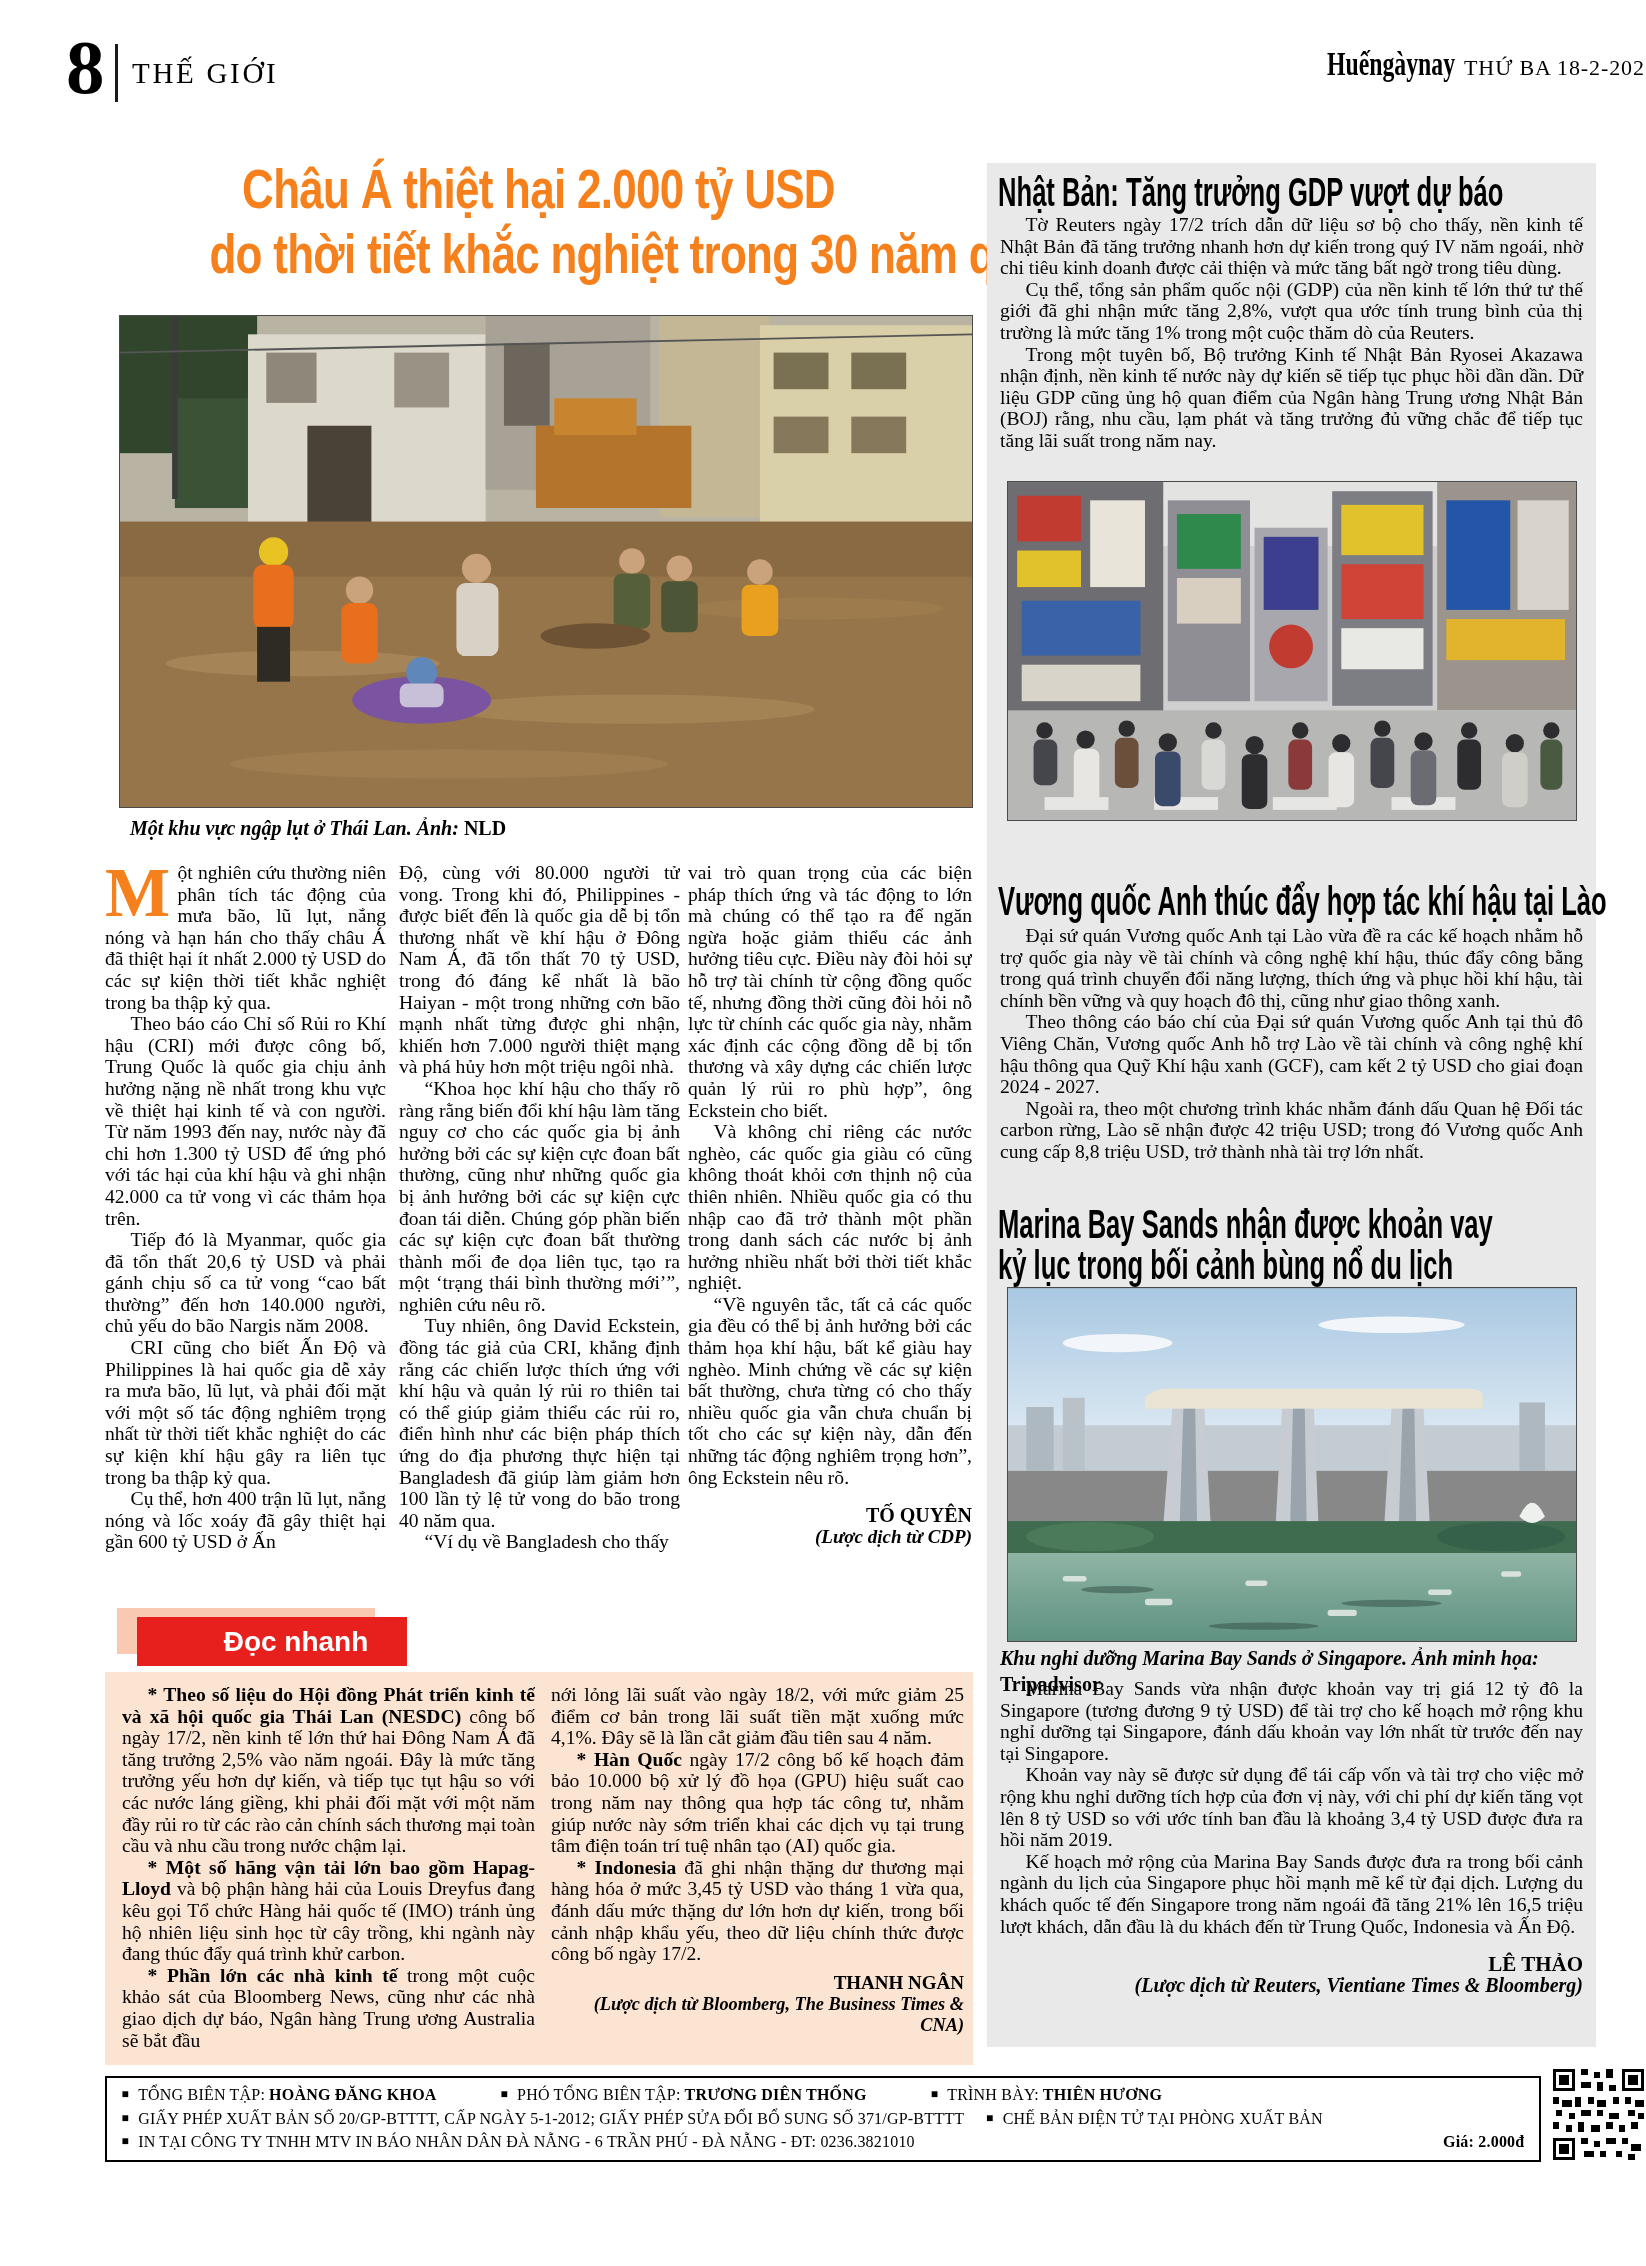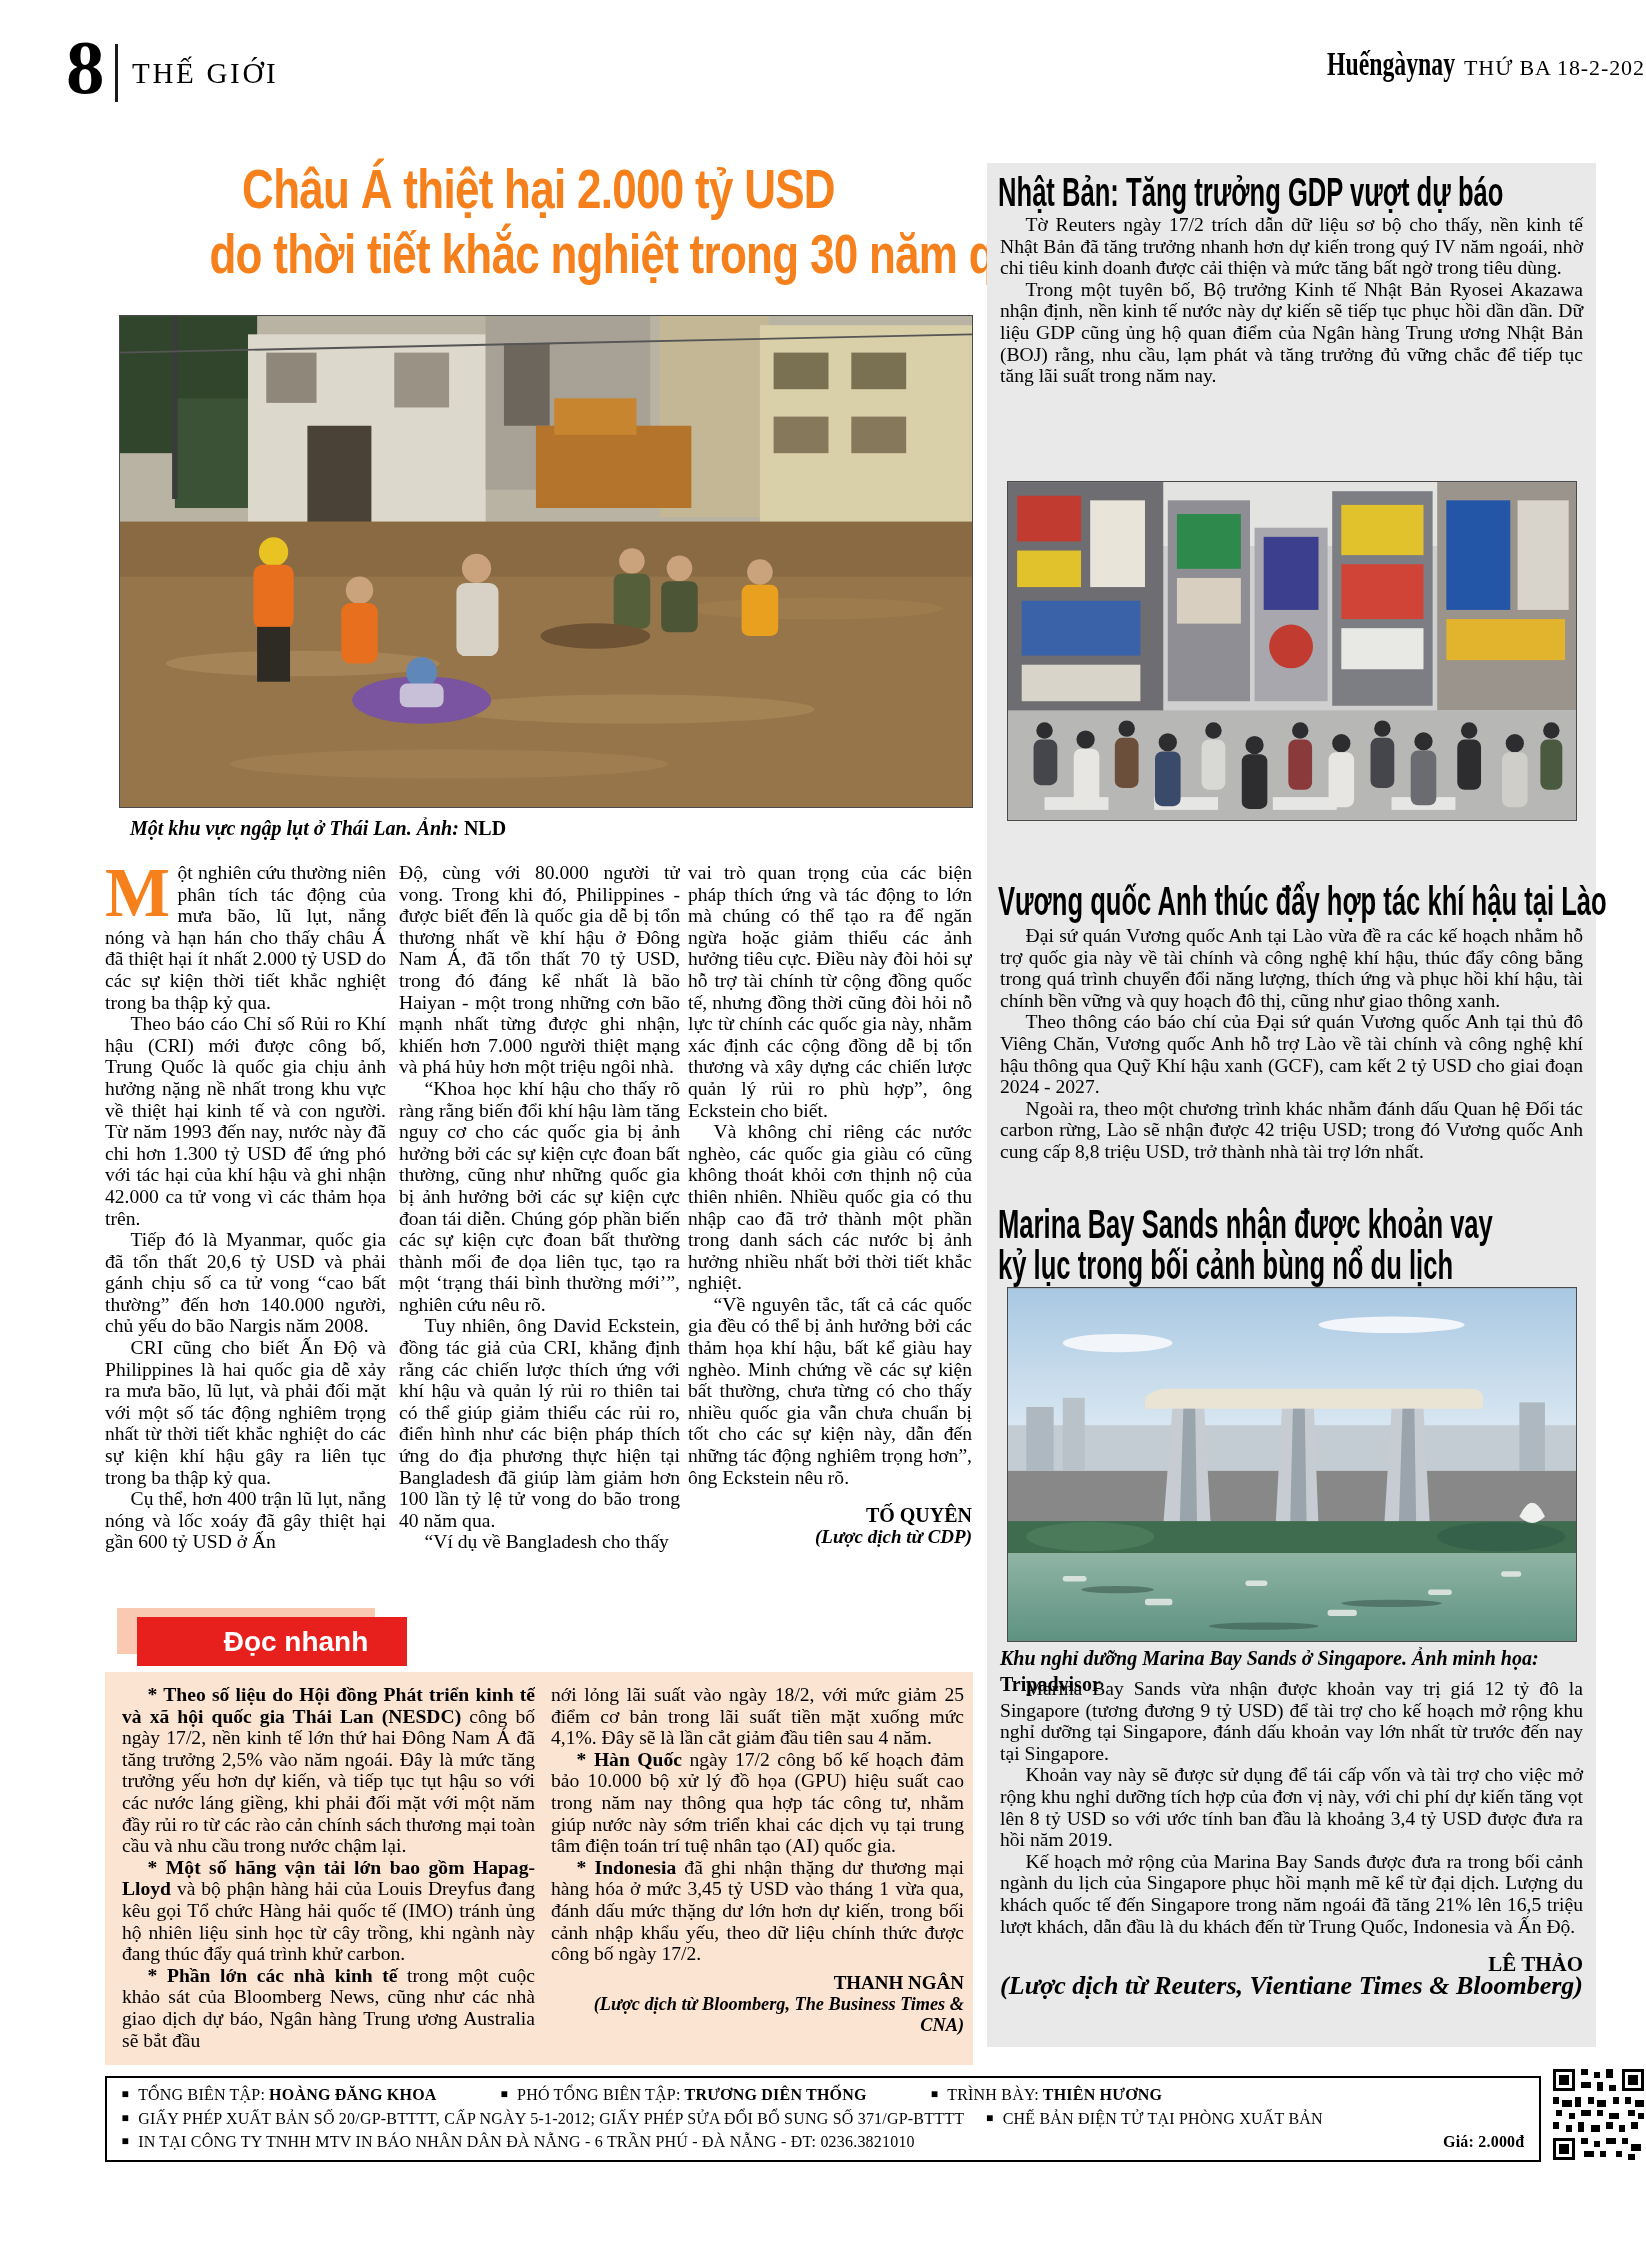--- a/index.html
+++ b/index.html
@@ -145,20 +145,21 @@
     <p class="ind">“Về nguyên tắc, tất cả các quốc gia đều có thể bị ảnh hưởng bởi các thảm họa khí hậu, bất kể giàu hay nghèo. Minh chứng về các sự kiện bất thường, chưa từng có cho thấy nhiều quốc gia vẫn chưa chuẩn bị tốt cho các sự kiện này, dẫn đến những tác động nghiêm trọng hơn”, ông Eckstein nêu rõ.</p>
     <div class="byline">TỐ QUYÊN</div>
     <div class="byline-credit">(Lược dịch từ CDP)</div>
   </div>
 
   <div class="abs gray-panel" style="left:987px;top:163px;width:609px;height:1884px;"></div>
 
   <div class="abs sub-hl" style="left:998px;top:170px;">Nhật Bản: Tăng trưởng GDP vượt dự báo</div>
   <div class="abs bodycol" style="left:1000px;top:214px;width:583px;">
     <p class="ind">Tờ Reuters ngày 17/2 trích dẫn dữ liệu sơ bộ cho thấy, nền kinh tế Nhật Bản đã tăng trưởng nhanh hơn dự kiến trong quý IV năm ngoái, nhờ chi tiêu kinh doanh được cải thiện và mức tăng bất ngờ trong tiêu dùng.</p>
+    <p class="ind">Cụ thể, tổng sản phẩm quốc nội (GDP) của nền kinh tế lớn thứ tư thế giới đã ghi nhận mức tăng 2,8%, vượt qua ước tính trung bình của thị trường là mức tăng 1% trong một cuộc thăm dò của Reuters.</p>
     <p class="ind">Trong một tuyên bố, Bộ trưởng Kinh tế Nhật Bản Ryosei Akazawa nhận định, nền kinh tế nước này dự kiến sẽ tiếp tục phục hồi dần dần. Dữ liệu GDP cũng ủng hộ quan điểm của Ngân hàng Trung ương Nhật Bản (BOJ) rằng, nhu cầu, lạm phát và tăng trưởng đủ vững chắc để tiếp tục tăng lãi suất trong năm nay.</p>
   </div>
   <div class="abs photo" style="left:1007px;top:481px;width:568px;height:338px;">
     <svg width="568" height="338" viewBox="0 0 622 370">
       <rect width="622" height="370" fill="#cfcfcf"></rect>
       <rect x="0" y="0" width="622" height="70" fill="#e3e3e1"></rect>
       <rect x="0" y="0" width="170" height="260" fill="#6d6d72"></rect>
       <rect x="10" y="15" width="70" height="50" fill="#c23b30"></rect>
       <rect x="10" y="75" width="70" height="40" fill="#e2c22c"></rect>
       <rect x="90" y="20" width="60" height="95" fill="#e8e4da"></rect>
@@ -277,21 +278,21 @@
     </svg>
   </div>
   <div class="abs cap" style="left:1000px;top:1645px;width:583px;">
     <span>Khu nghỉ dưỡng Marina Bay Sands ở Singapore. Ảnh minh họa: </span><span class="credit">Tripadvisor</span>
   </div>
   <div class="abs bodycol" style="left:1000px;top:1678px;width:583px;">
     <p class="ind">Marina Bay Sands vừa nhận được khoản vay trị giá 12 tỷ đô la Singapore (tương đương 9 tỷ USD) để tài trợ cho kế hoạch mở rộng khu nghỉ dưỡng tại Singapore, đánh dấu khoản vay lớn nhất từ trước đến nay tại Singapore.</p>
     <p class="ind">Khoản vay này sẽ được sử dụng để tái cấp vốn và tài trợ cho việc mở rộng khu nghỉ dưỡng tích hợp của đơn vị này, với chi phí dự kiến tăng vọt lên 8 tỷ USD so với ước tính ban đầu là khoảng 3,4 tỷ USD được đưa ra hồi năm 2019.</p>
     <p class="ind">Kế hoạch mở rộng của Marina Bay Sands được đưa ra trong bối cảnh ngành du lịch của Singapore phục hồi mạnh mẽ kể từ đại dịch. Lượng du khách quốc tế đến Singapore trong năm ngoái đã tăng 21% lên 16,5 triệu lượt khách, dẫn đầu là du khách đến từ Trung Quốc, Indonesia và Ấn Độ.</p>
     <div class="byline" style="font-size:21px;">LÊ THẢO</div>
-    <div class="byline-credit" style="font-size:26px;text-align:right;">(Lược dịch từ Reuters, Vientiane Times &amp; Bloomberg)</div>
+    <div class="byline-credit" style="font-size:20px;text-align:right;">(Lược dịch từ Reuters, Vientiane Times &amp; Bloomberg)</div>
   </div>
 
   <div class="abs qn-bg" style="left:105px;top:1672px;width:868px;height:393px;"></div>
   <div class="abs qn-shadow" style="left:117px;top:1608px;width:258px;height:46px;"></div>
   <div class="abs qn-titlebox" style="left:137px;top:1617px;width:270px;height:49px;">
     <span class="qn-title">Đọc nhanh</span>
   </div>
   <div class="abs bodycol" style="left:122px;top:1684px;width:413px;height:365px;overflow:hidden;">
     <p class="ind"><span class="ql">* Theo số liệu do Hội đồng Phát triển kinh tế và xã hội quốc gia Thái Lan (NESDC)</span><span> công bố ngày 17/2, nền kinh tế lớn thứ hai Đông Nam Á đã tăng trưởng 2,5% vào năm ngoái. Đây là mức tăng trưởng yếu hơn dự kiến, và tiếp tục tụt hậu so với các nước láng giềng, khi phải đối mặt với một năm đầy rủi ro từ các rào cản chính sách thương mại toàn cầu và nhu cầu trong nước chậm lại.</span></p>
     <p class="ind"><span class="ql">* Một số hãng vận tải lớn bao gồm Hapag-Lloyd</span><span> và bộ phận hàng hải của Louis Dreyfus đang kêu gọi Tổ chức Hàng hải quốc tế (IMO) tránh ủng hộ nhiên liệu sinh học từ cây trồng, khi ngành này đang thúc đẩy quá trình khử carbon.</span></p>

